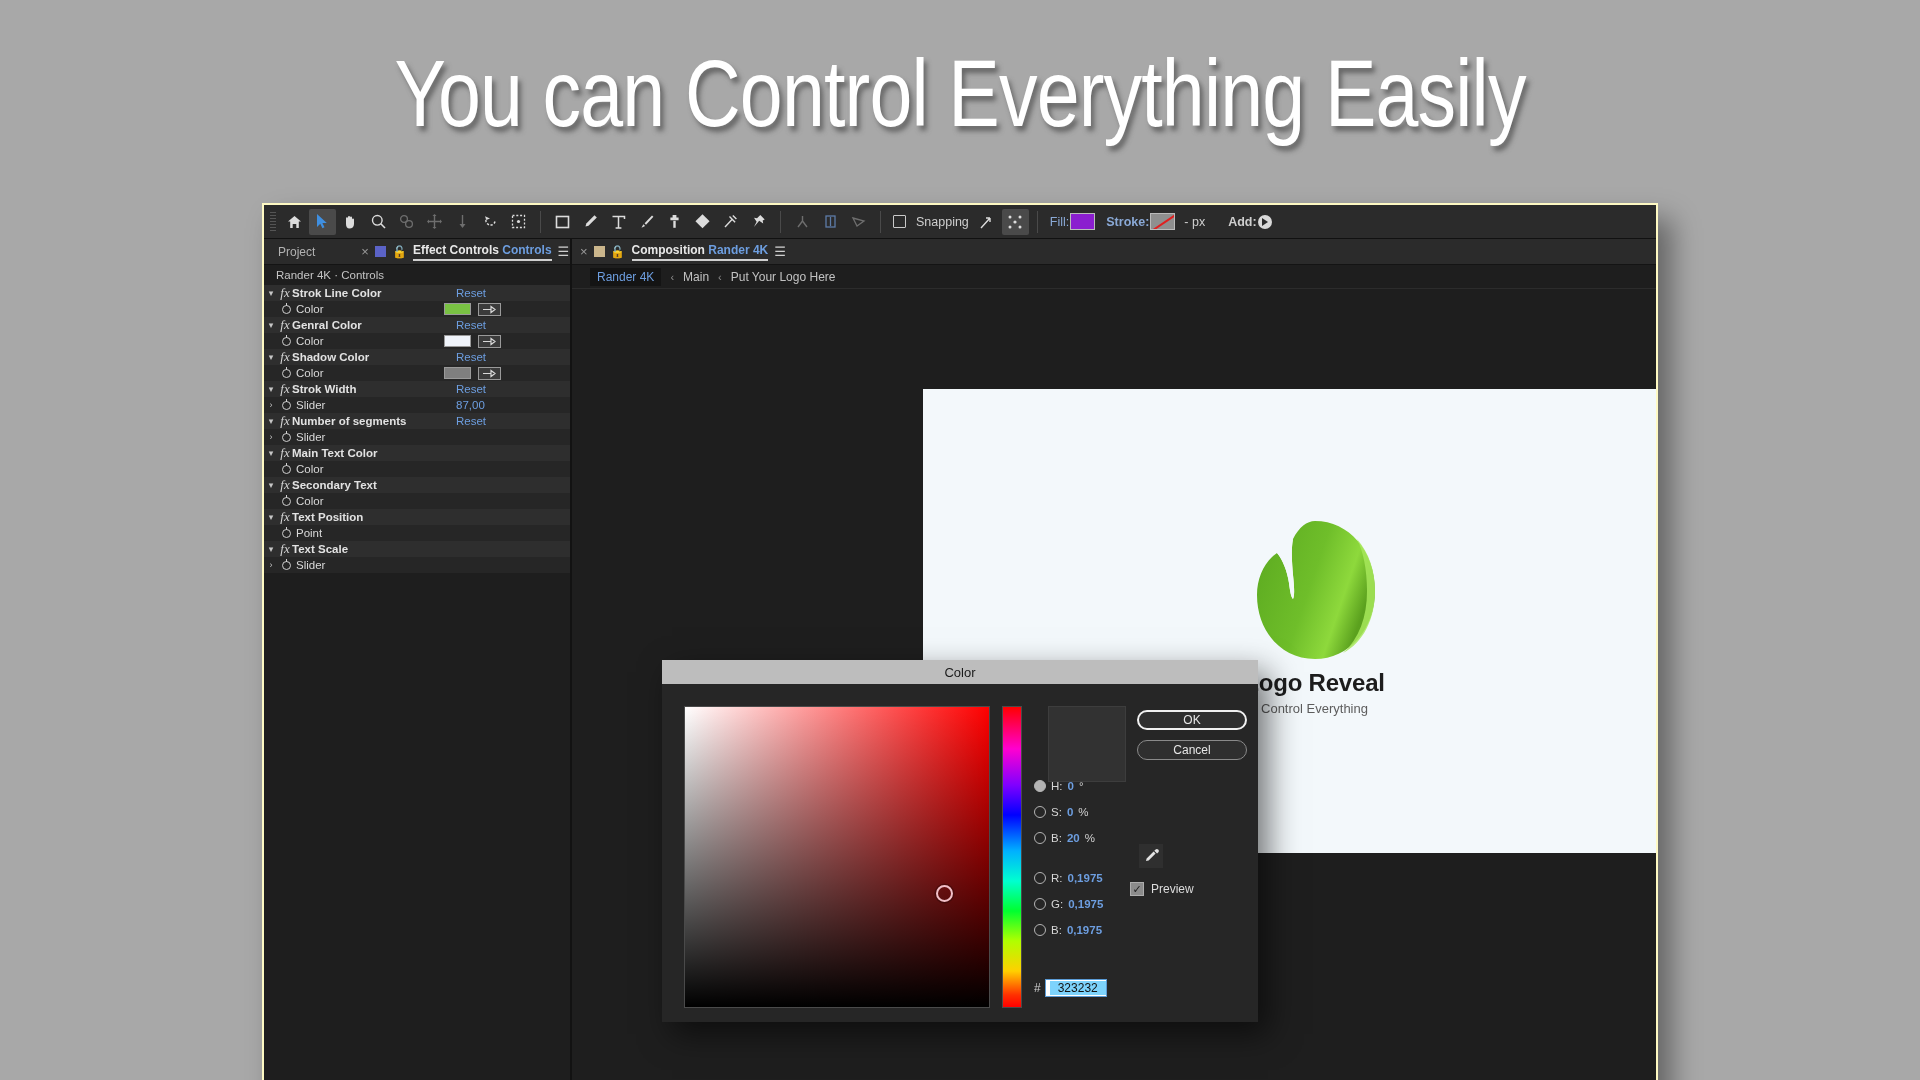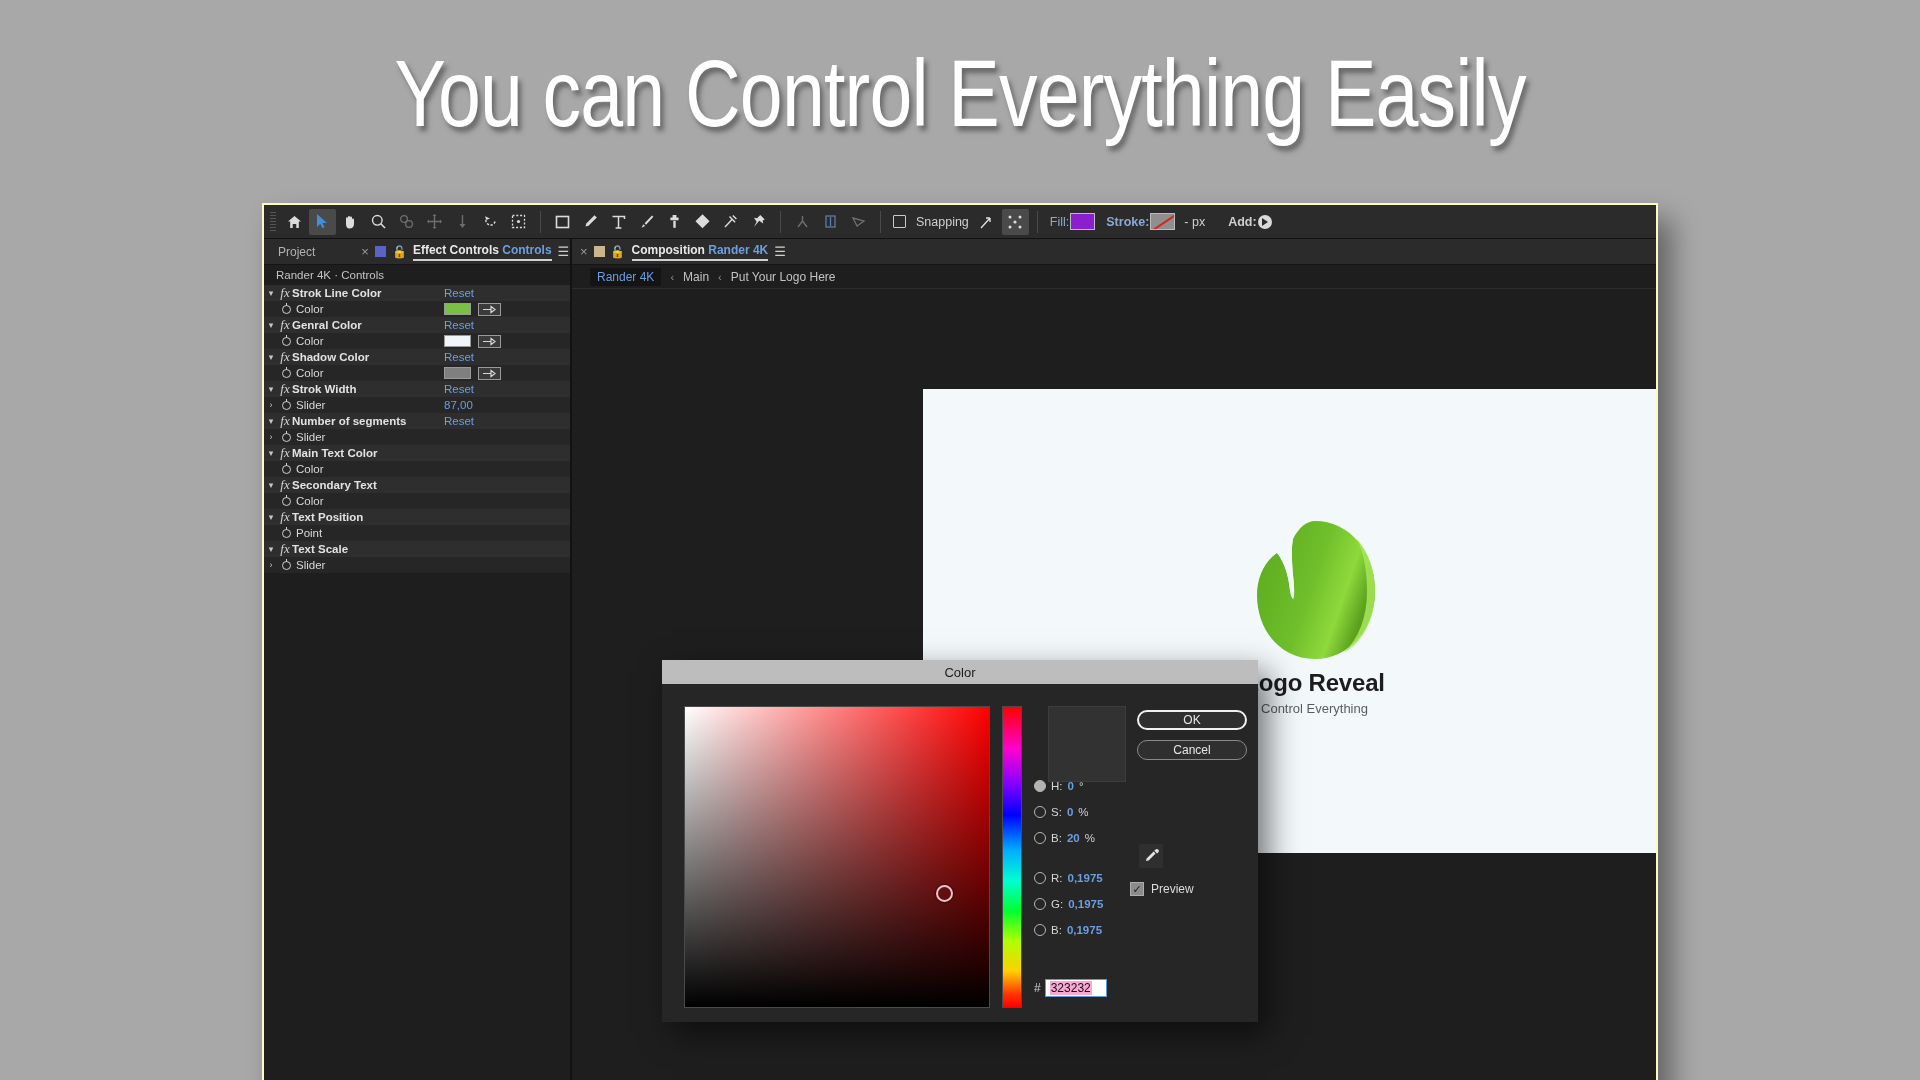--- a/index.html
+++ b/index.html
@@ -114,21 +114,21 @@
   .fx-row.prop { background:#262626; }
   .fx-row .caret { width:14px; text-align:center; color:#c6c6c6; font-size:9px; }
   .fx-row .fxi { width:14px; text-align:center; color:#d4d4d4; font-size:13px; font-style:italic; font-family:"Liberation Serif", serif; }
   .fx-row .stopw {
     width: 9px; height: 9px; border:1.4px solid #cfcfcf; border-radius:50%;
     margin-left: 4px; margin-right:5px; position: relative; flex:none;
   }
   .fx-row .stopw::after{content:'';position:absolute;left:3px;top:-3px;width:1.4px;height:3px;background:#cfcfcf;}
   .fx-name { color:#e2e2e2; font-weight:bold;text-align:right; }
   .fx-name.plain { color:#d8d8d8; font-weight:normal; }
-  .fx-val { position:absolute; left:180px; color:#6d9ee0; }
+  .fx-val { position:absolute; left:192px; color:#6d9ee0; }
   .fx-swatch { position:absolute; left:180px; width:27px; height:12px; border:1px solid #9a9a9a; }
   .fx-kf {
     position:absolute; left:214px; width:23px; height:13px;
     border:1px solid #9a9a9a; background:#3b3b3b;
     display:flex;align-items:center;justify-content:center;
   }
   .fx-kf svg { display:block; }
 
   
   #comp-panel { flex:1; background:#1e1e1e; display:flex; flex-direction:column; position:relative; }
@@ -226,21 +226,21 @@
   #preview-check {
     width:14px;height:14px;background:#8b8b8b;border:1px solid #adadad;
     display:flex;align-items:center;justify-content:center;color:#1d1d1d;font-size:11px;
   }
   #hex-row { position:absolute; left:372px; top:295px; display:flex;align-items:center;gap:4px; }
   #hex-hash { color:#cfcfcf; font-size:12px; }
   #hex-input {
     width:62px; height:18px; background:#fff; border:1px solid #5b9bd5;
     display:flex;align-items:center; padding-left:4px;
   }
-  #hex-value { background:#f9a8d4; color:#111; font-size:12px; padding:0 1px; }
+  #hex-value { background:#7dd3fc; color:#111; font-size:12px; padding:0 8px; }
 </style>
 </head>
 <body>
 
 <div id="headline">You can Control Everything Easily</div>
 
 <div id="app-window">
 
   <div id="toolbar">
     <div class="grip"></div>

